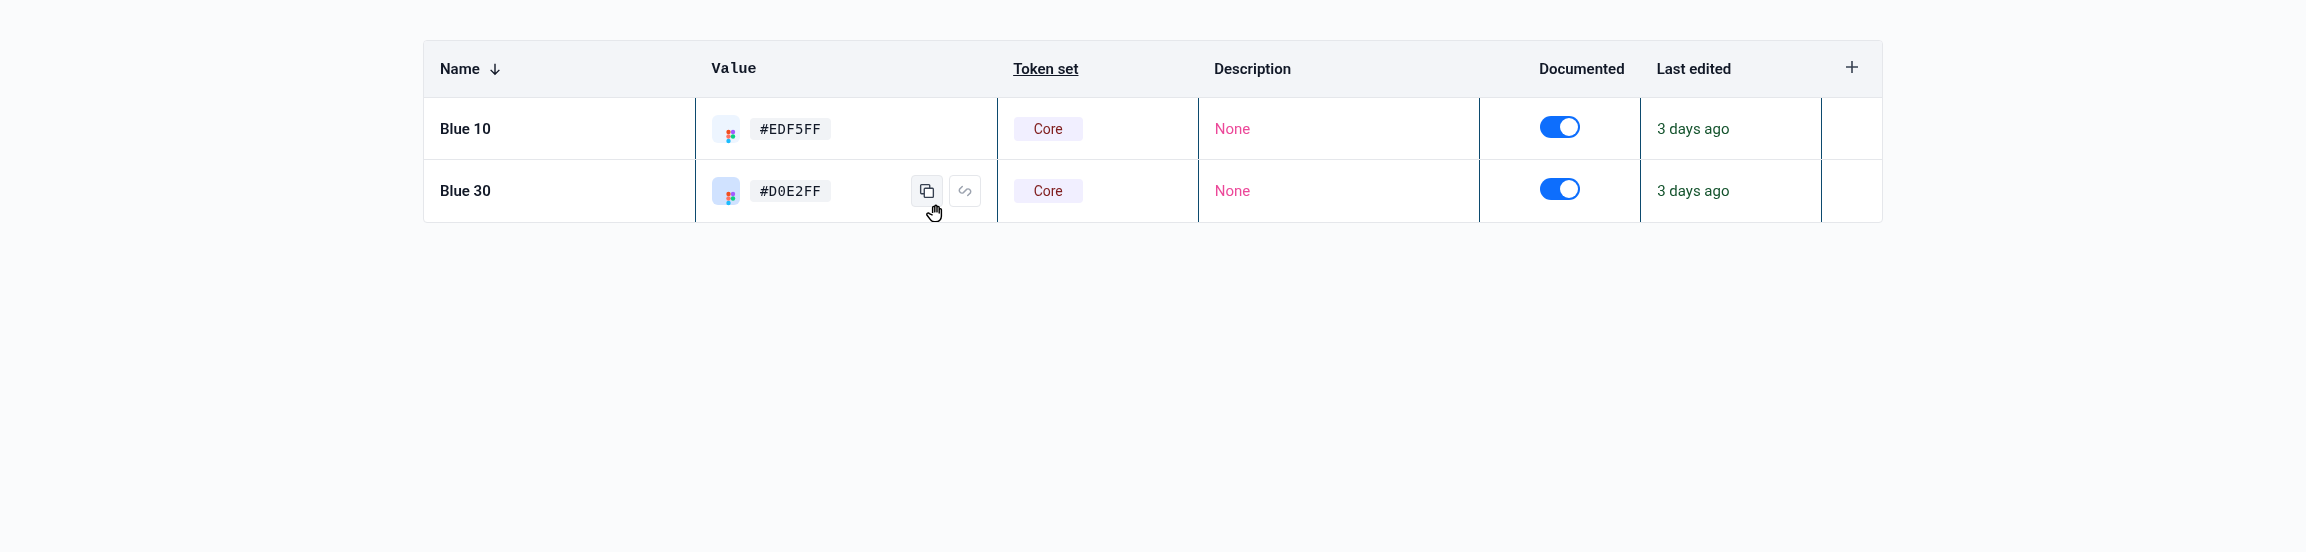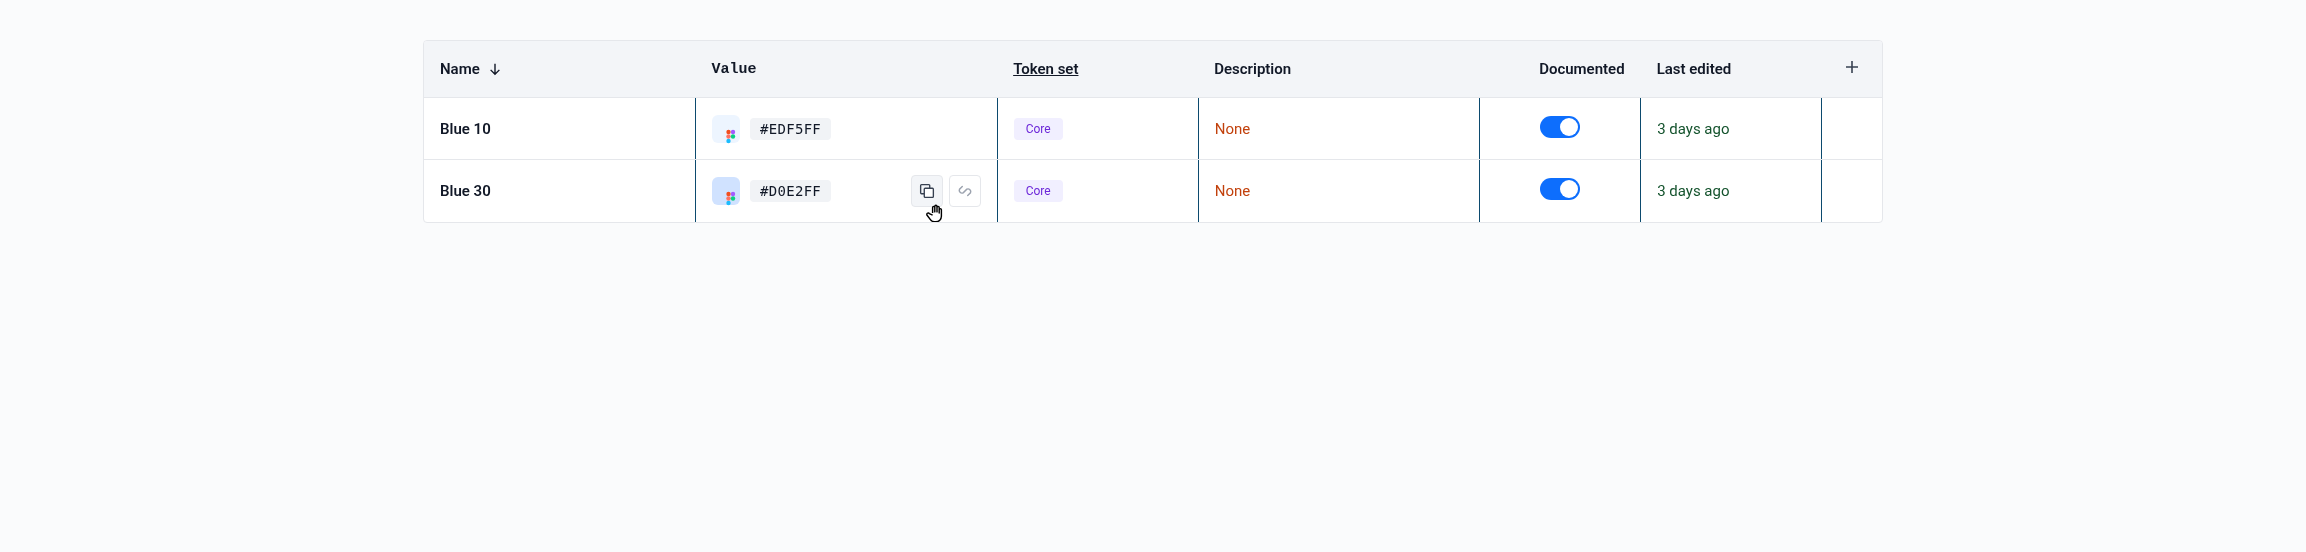--- a/index.html
+++ b/index.html
@@ -75,26 +75,26 @@
     display: flex; align-items: center; justify-content: center;
     cursor: pointer;
     color: #374151;
   }
   .icon-btn.dim { color: #9ca3af; }
   .icon-btn.hover { background: #f3f5f8; }
 
   .token-chip {
     display: inline-block;
     background: #f1efff;
-    color: #6d28d9;
-    padding: 4px 12px;
-    border-radius: 4px;
-    font-size: 12px;
-  }
-  .desc-none { color: #c2410c; }
+    color: #7f1d1d;
+    padding: 4px 20px;
+    border-radius: 4px;
+    font-size: 14px;
+  }
+  .desc-none { color: #ec4899; }
   .edited { color: #14532d; }
 
   .doc-cell { text-align: center; }
   .toggle {
     width: 40px; height: 22px; border-radius: 11px;
     background: #0d6efd;
     position: relative; display: inline-block;
     cursor: pointer;
   }
   .toggle .knob {

